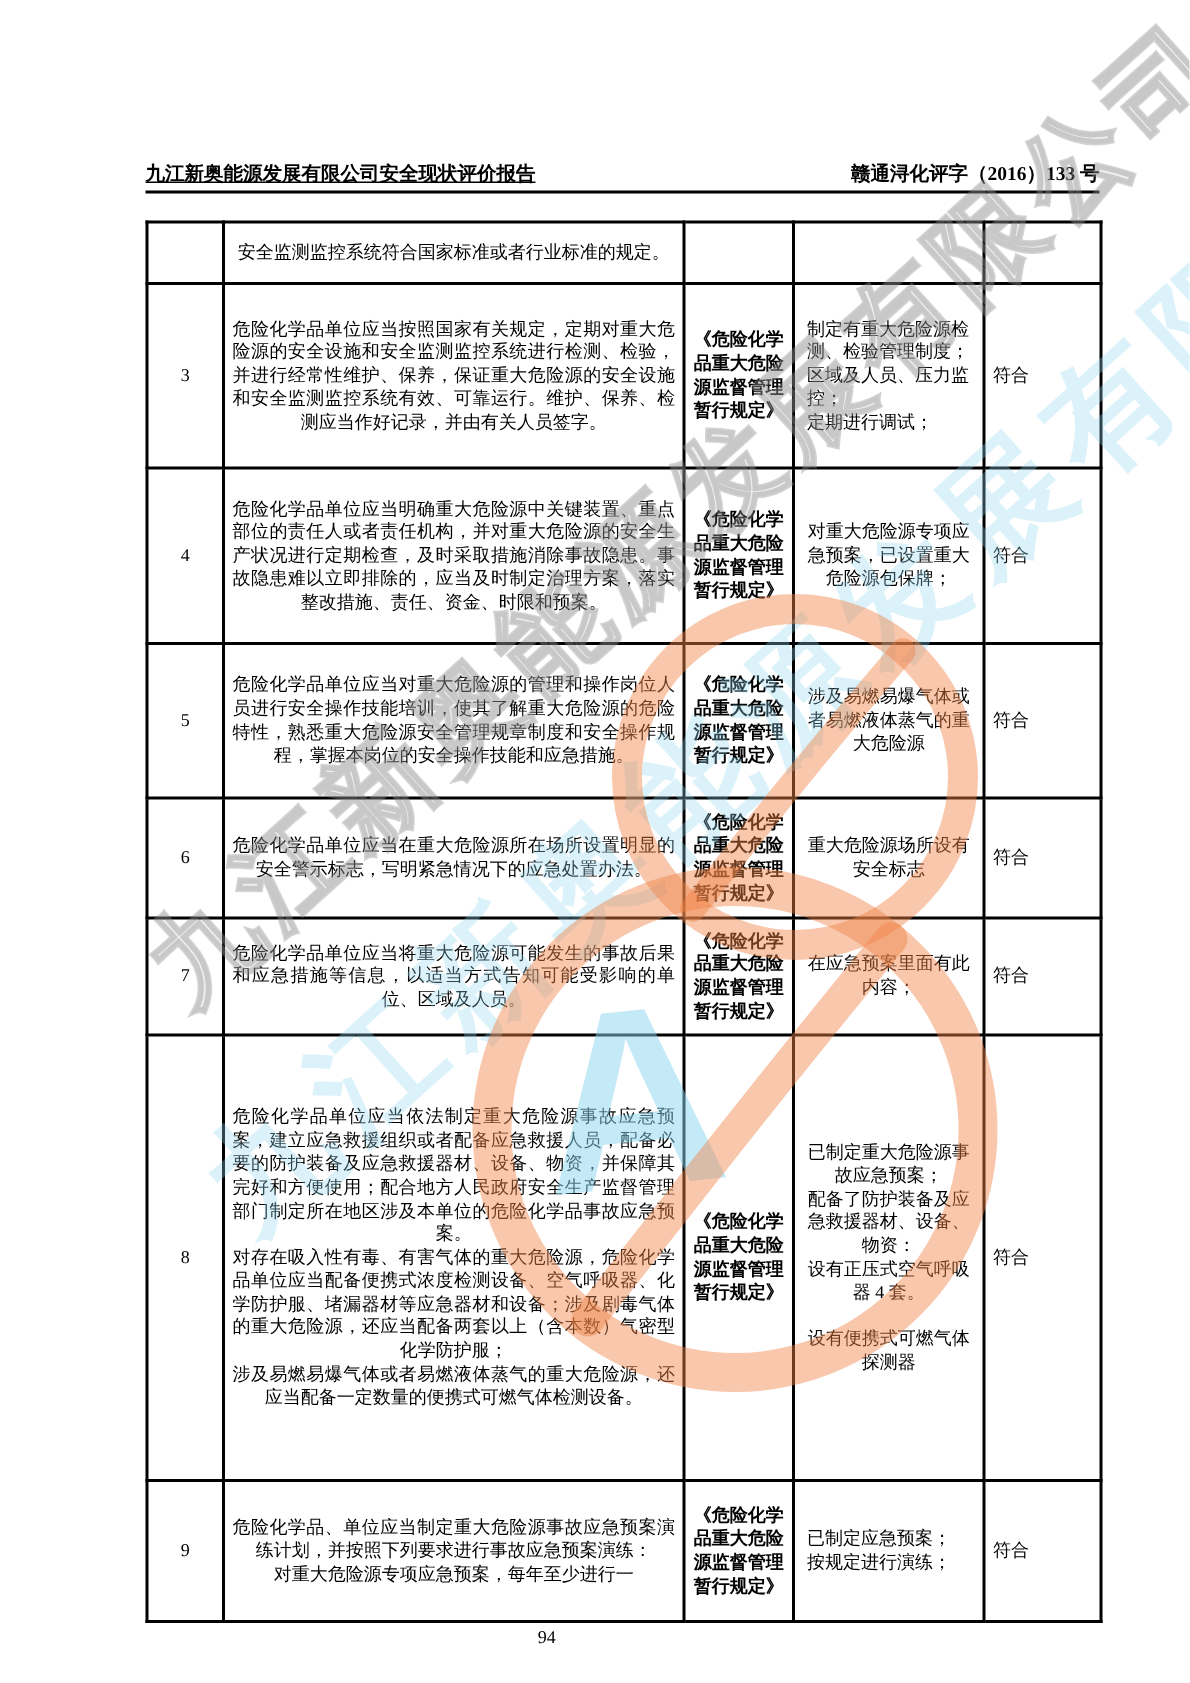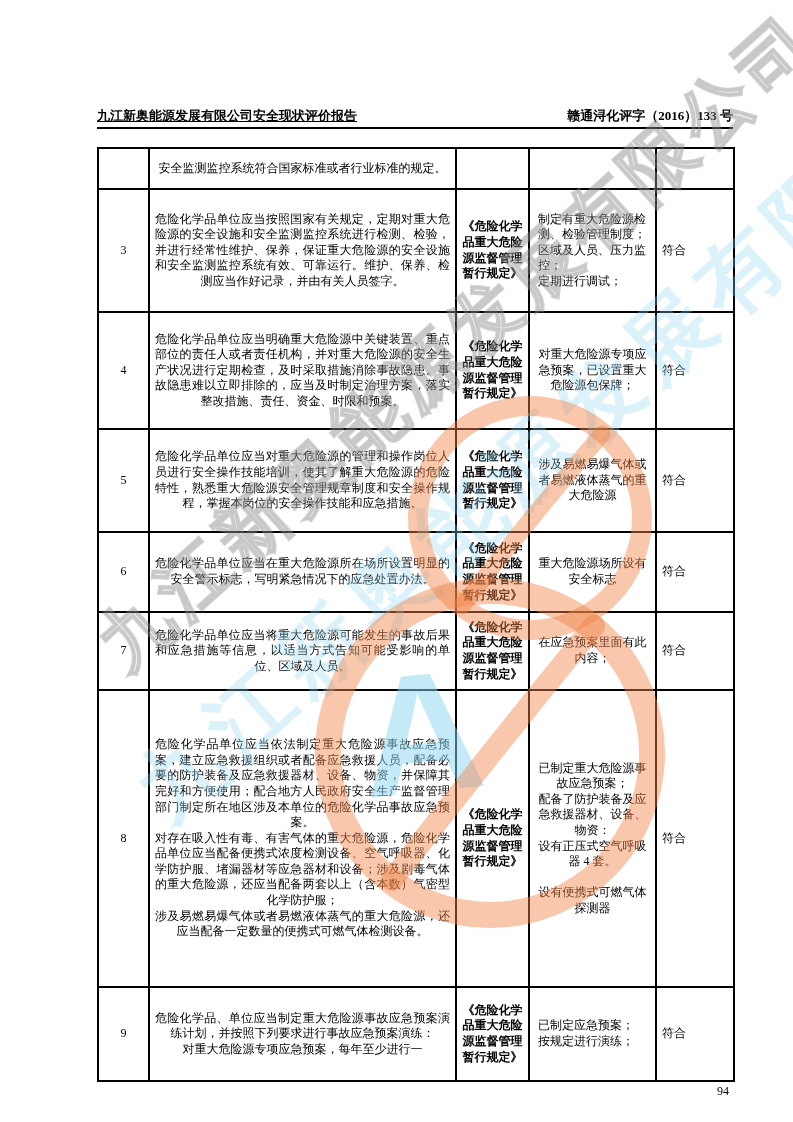--- a/index.html
+++ b/index.html
@@ -41,21 +41,21 @@
     white-space:pre-line;
   }
   td.basis{text-align:center;text-align-last:center;padding:2px 3px;font-weight:bold;}
   td.find{text-align:center;text-align-last:center;white-space:pre-line;}
   td.find.left{text-align:left;text-align-last:left;padding-left:8px;}
   td.res{}
 
   
   .footer{
     position:absolute;left:0;top:1036px;width:729px;
-    text-align:right;font-size:12px;
+    text-align:center;font-size:12px;
   }
 
   
   .watermark{position:absolute;inset:0;pointer-events:none;z-index:4;}
   .wm-svg{position:absolute;left:0;top:0;}
   .wm-gray-text{
     position:absolute;left:110px;top:560px;width:820px;
     transform:rotate(-42deg);transform-origin:left center;
     font-size:72px;font-weight:bold;letter-spacing:6px;white-space:nowrap;
     color:rgba(150,150,150,0.16);

